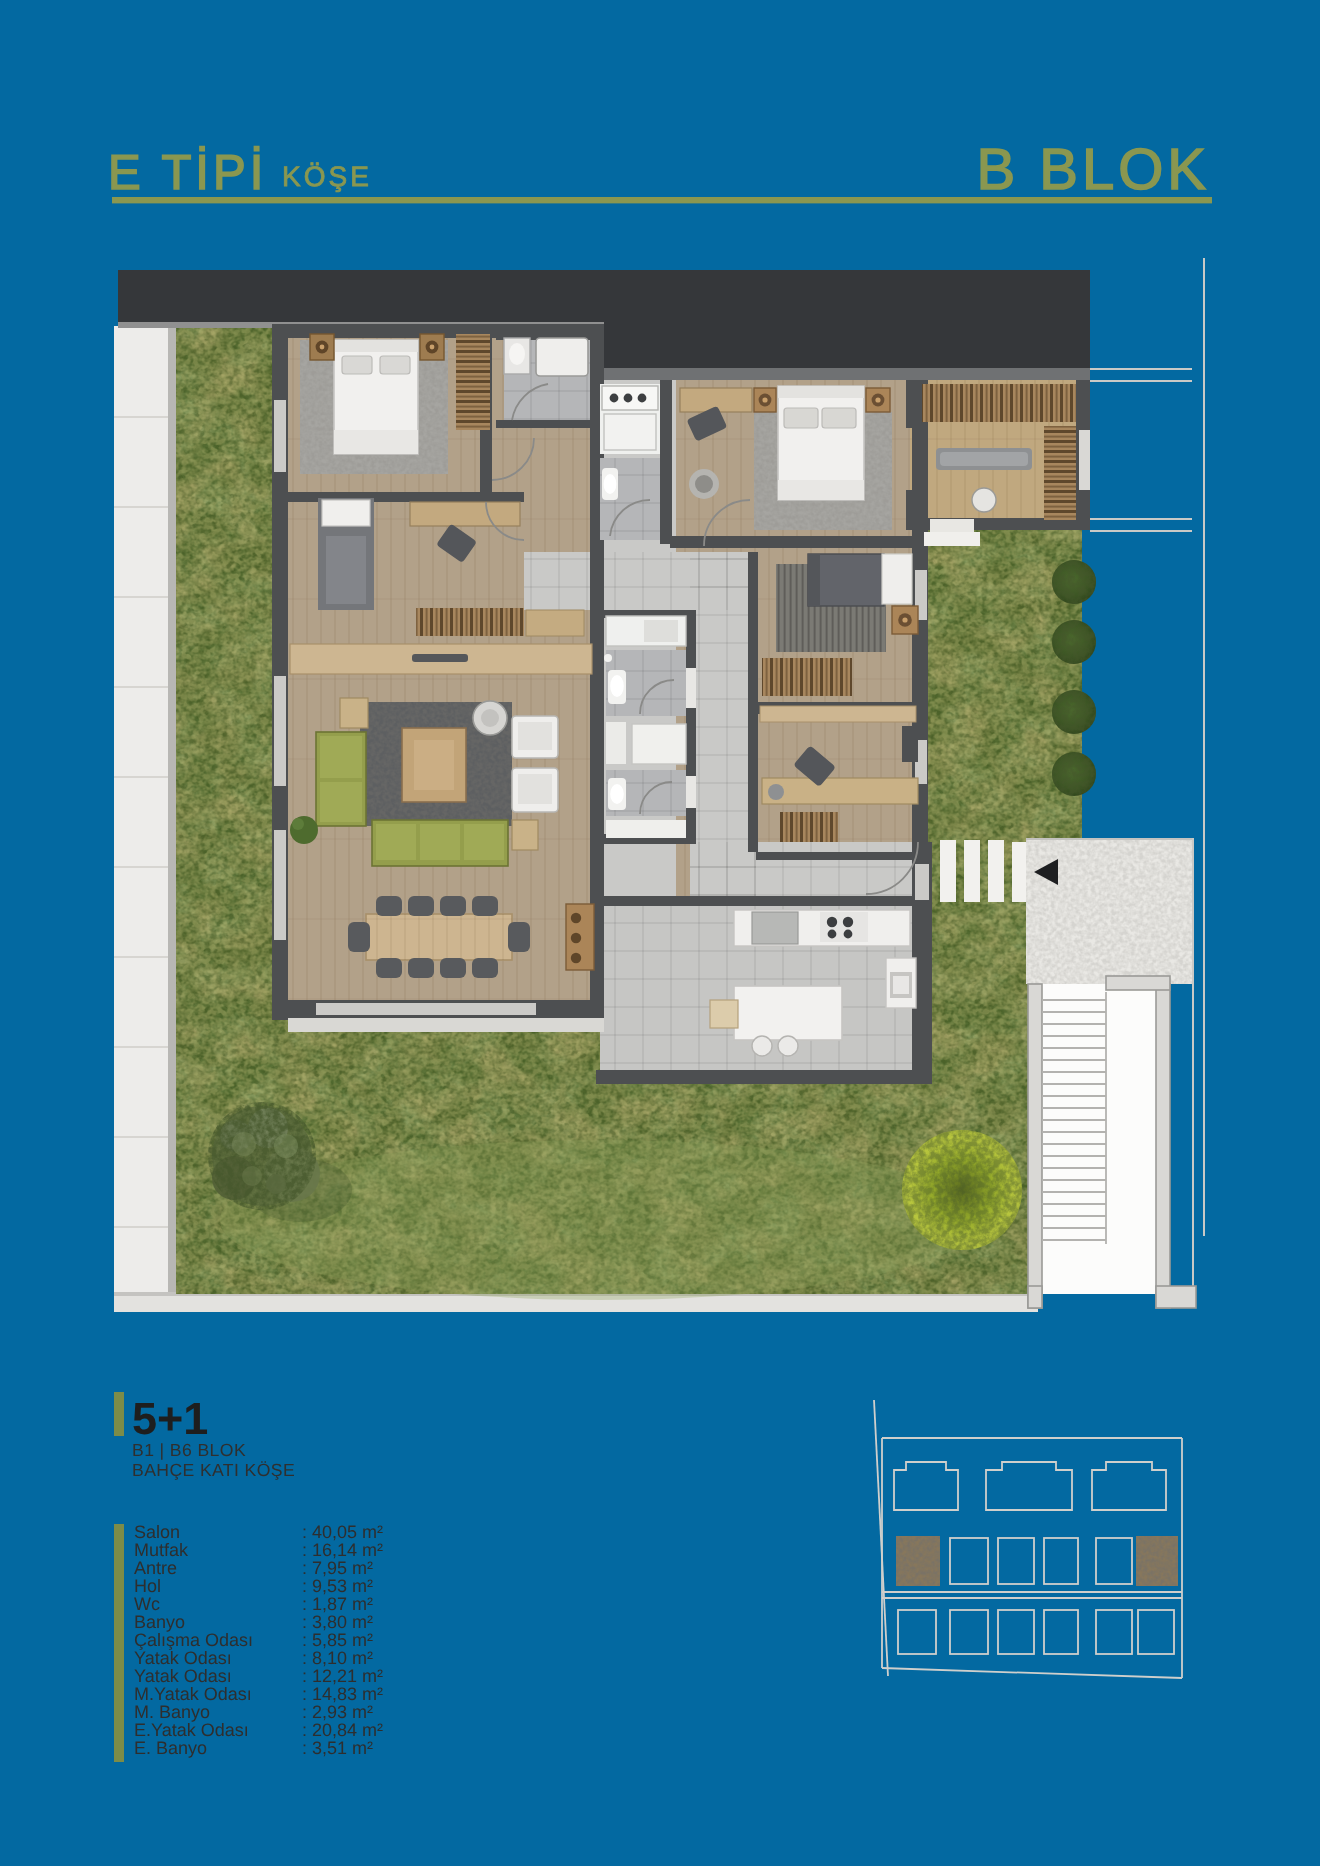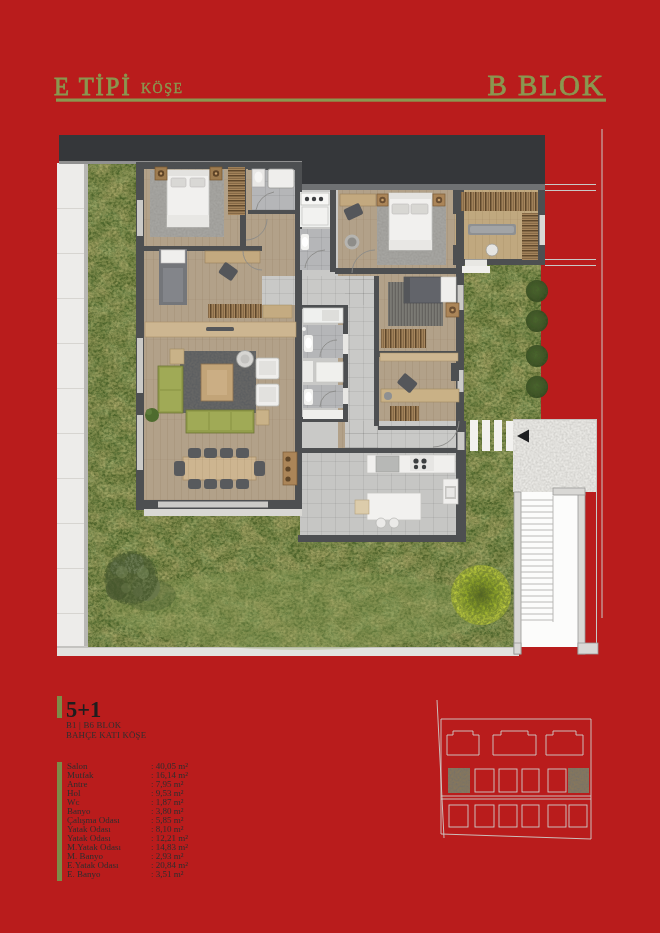--- a/index.html
+++ b/index.html
@@ -1,17 +1,17 @@
 <!DOCTYPE html>
 <html><head>
 <meta charset="utf-8">
 <style>
   html,body{margin:0;padding:0;background:#ffffff;}
   body{width:660px;height:933px;overflow:hidden;font-family:"Liberation Sans",sans-serif;}
-  .page{position:relative;width:660px;height:933px;background:#b91c1c;font-family:Liberation Serif, serif;}
+  .page{position:relative;width:660px;height:933px;background:#0369a1;}
   svg{position:absolute;left:0;top:0;}
 </style>
 </head>
 <body>
 <div class="page">
 <svg width="660" height="933" viewBox="0 0 660 933">
 <defs>
   <pattern id="plank" width="7" height="40" patternUnits="userSpaceOnUse">
     <rect width="7" height="40" fill="none"></rect>
     <rect x="6" width="1" height="40" fill="rgba(90,60,30,0.08)"></rect>

